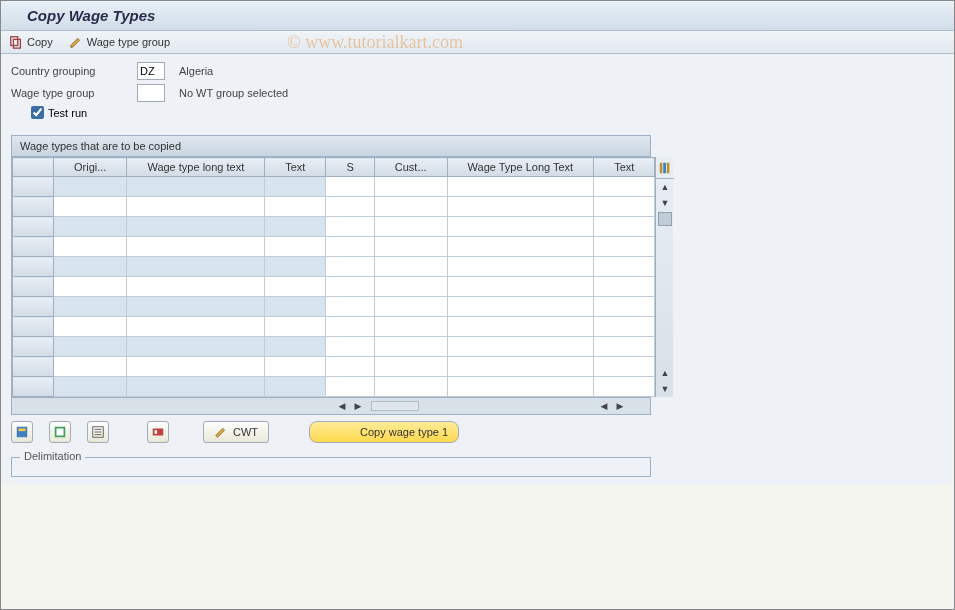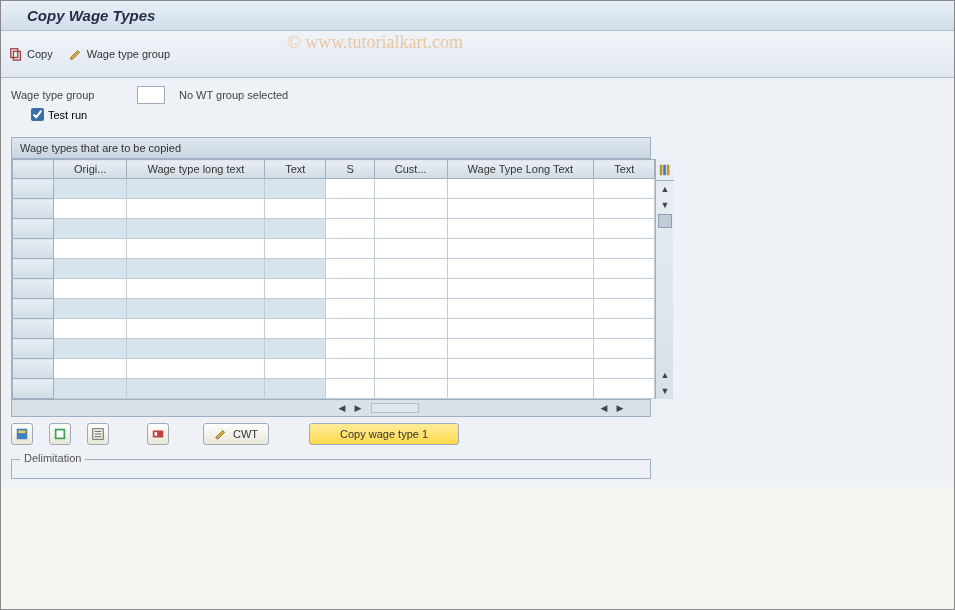--- a/index.html
+++ b/index.html
@@ -19,21 +19,21 @@
     }
     .title-text {
       font-size: 15px;
       font-weight: bold;
       font-style: italic;
       color: #2a2a4a;
       margin-left: 16px;
     }
     .toolbar {
       background: linear-gradient(to bottom, #f0f4f8 0%, #e0e8f0 100%);
-      padding: 16px 8px;
+      padding: 4px 8px;
       border-bottom: 1px solid #b0bcc8;
       display: flex;
       gap: 16px;
       align-items: center;
     }
     .tb-btn {
       display: flex;
       align-items: center;
       gap: 4px;
       cursor: pointer;
@@ -191,21 +191,21 @@
       border: 1px solid #a0aab8;
       border-radius: 3px;
       display: flex;
       align-items: center;
       gap: 5px;
       cursor: pointer;
       color: #333;
       font-size: 11px;
     }
     .btn-cwt { background: linear-gradient(to bottom, #fefefe, #e8e8d8); }
-    .btn-yellow { background: linear-gradient(to bottom, #ffec99, #ffd94d); min-width: 150px; justify-content: center; }
+    .btn-yellow { background: linear-gradient(to bottom, #ffec99, #ffd94d); min-width: 150px; justify-content: flex-end; border-radius: 8px; }
     .btn-plain { background: linear-gradient(to bottom, #fefefe, #e8e8d8); }
     svg.mini { width: 14px; height: 14px; }
     .group-box {
       margin-top: 14px;
       border: 1px solid #9cb0c6;
       background: #eef1f5;
       width: 640px;
       position: relative;
       padding: 10px 10px 8px 10px;
     }
@@ -271,20 +271,25 @@
         <path d="M2 12 L10 4 L12 6 L4 14 L2 14 Z" fill="#e0b040" stroke="#806020"></path>
       </svg>
     <span>Wage type group</span>
   </div>
 </div>
 
 <div class="watermark">© www.tutorialkart.com</div>
 
 <div class="content">
 
+  <div class="form-row">
+    <span class="form-label">Country grouping</span>
+    <input class="input-box" value="DZ" style="">
+    <span class="static-txt">Algeria</span>
+  </div>
 
   <div class="form-row">
     <span class="form-label">Wage type group</span>
     <input class="input-box empty" value="" style="">
     <span class="static-txt">No WT group selected</span>
   </div>
 
   <div class="checkbox-row">
     <input type="checkbox" class="chk" checked="" style="">
     <span>Test run</span>

